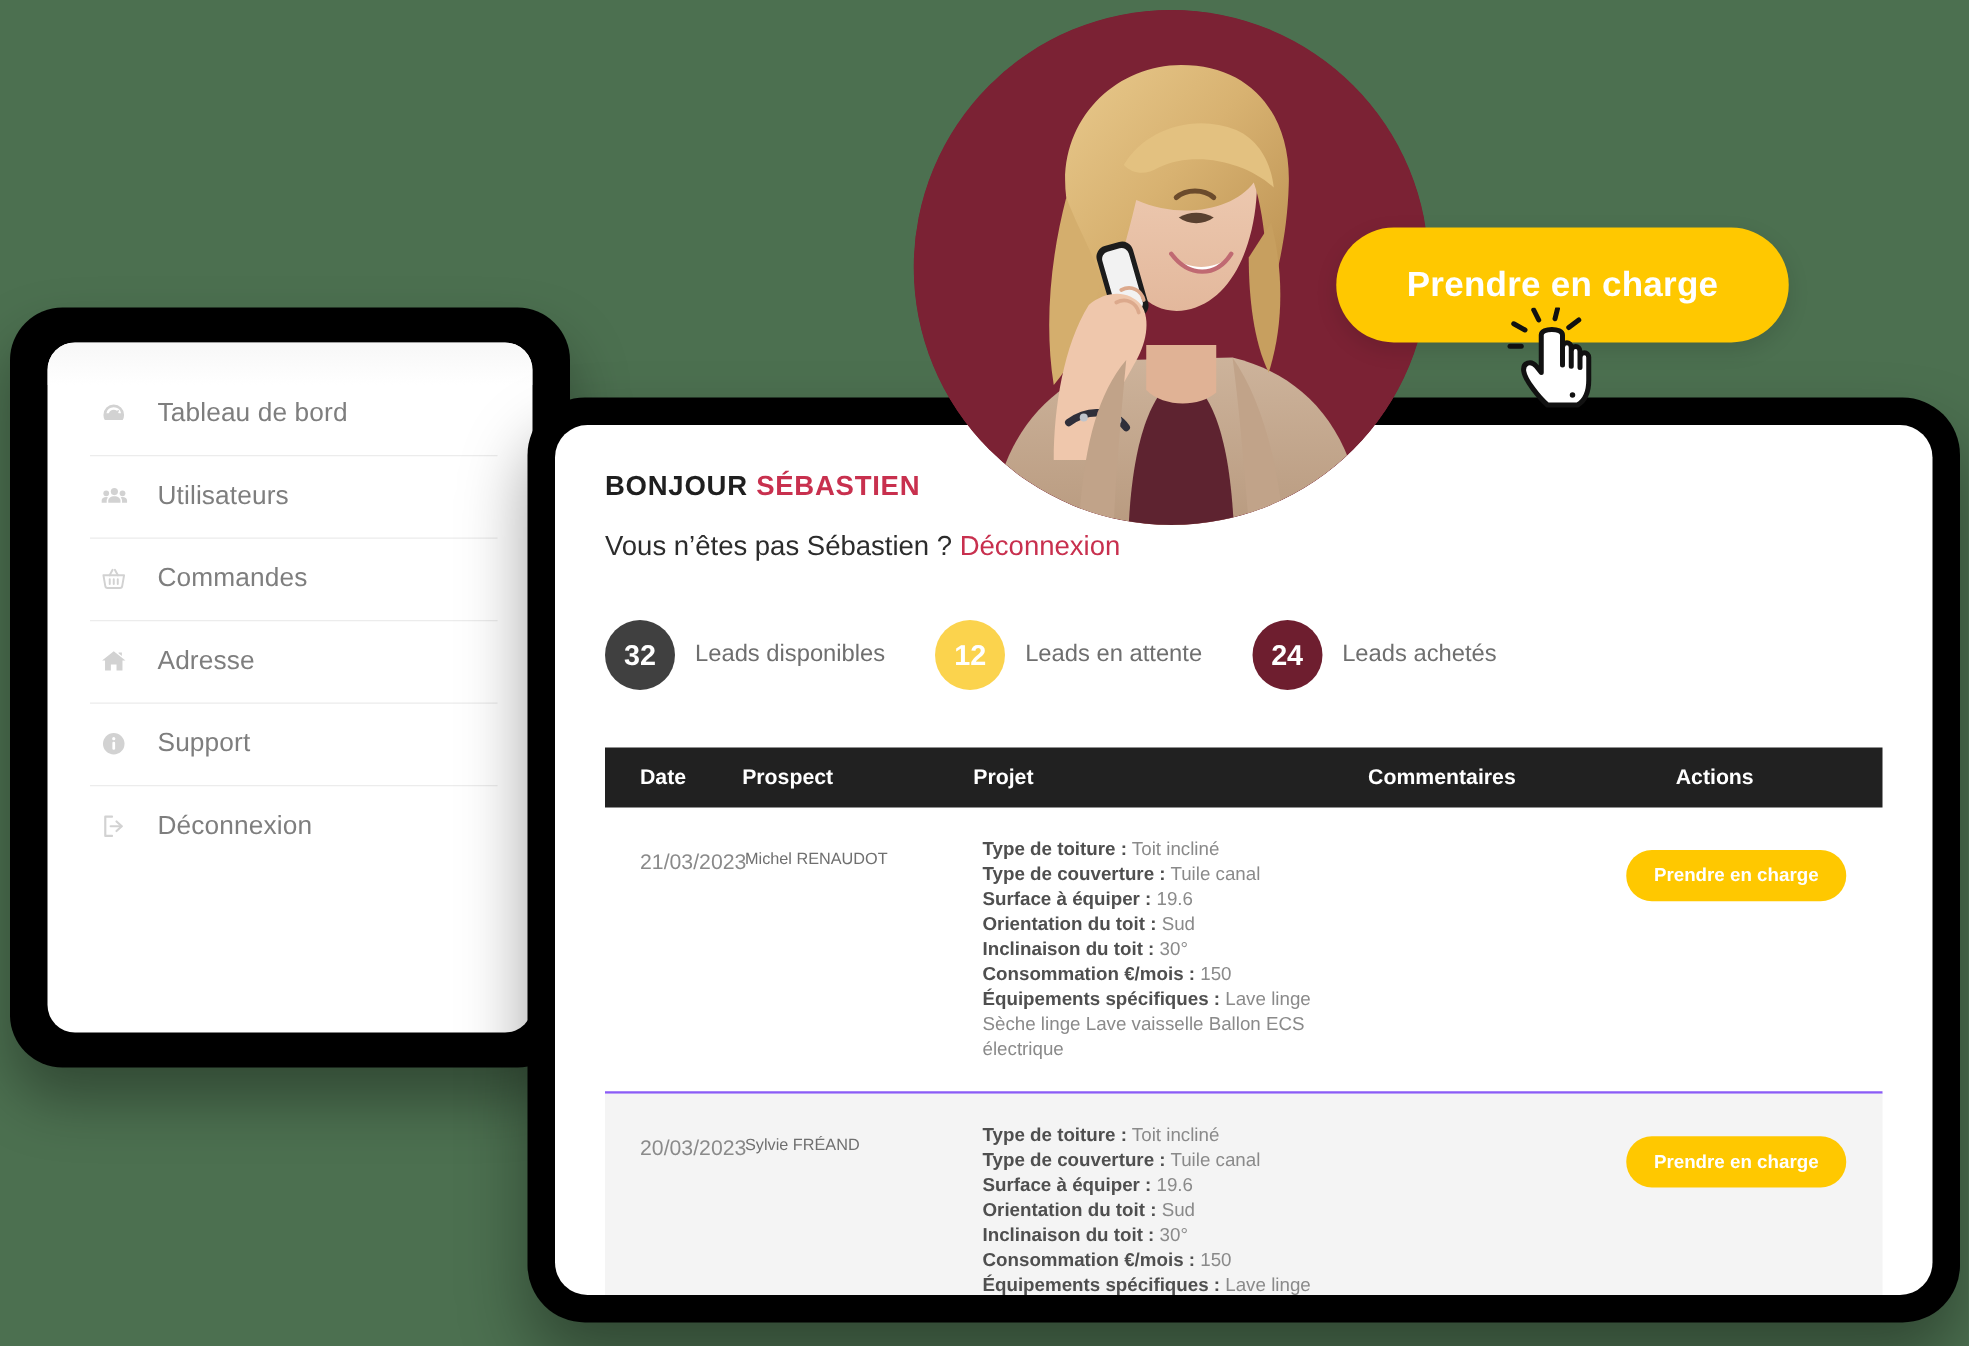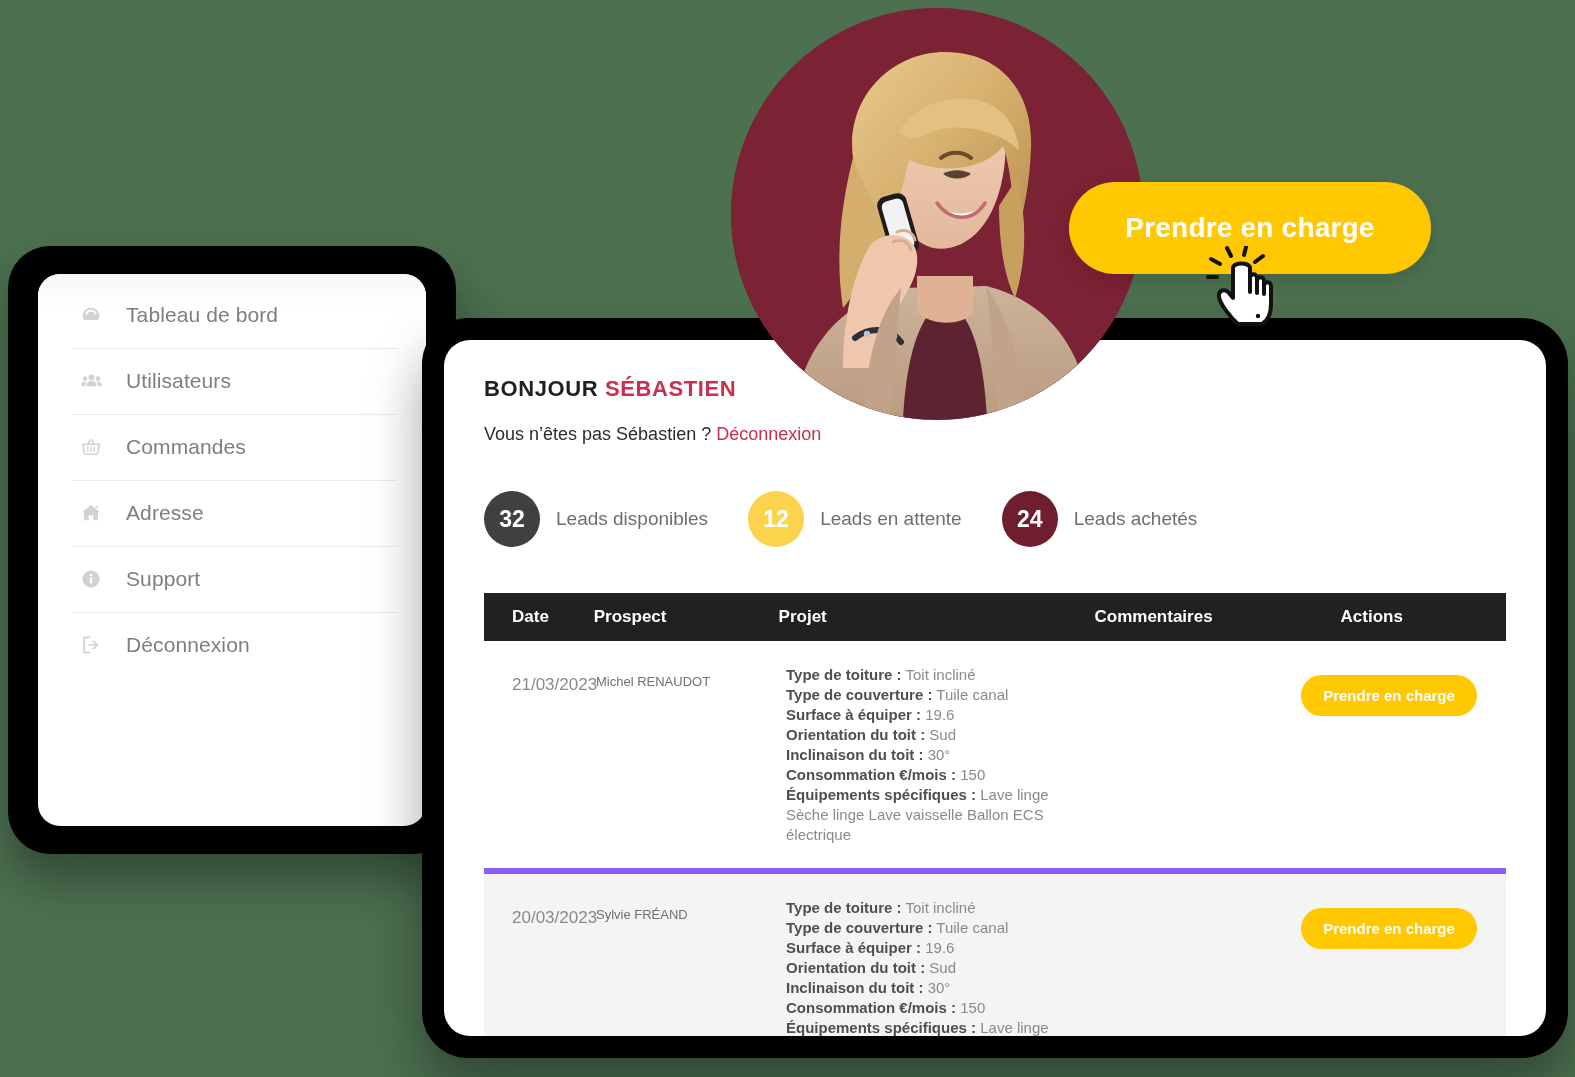--- a/index.html
+++ b/index.html
@@ -40,21 +40,21 @@
     left:422px; top:318px; width:1146px; height:740px;
     border-radius:46px;
     box-shadow:0 30px 54px rgba(0,0,0,0.36);
   }
   #main-device .screen{
     left:22px; top:22px; right:22px; bottom:22px;
     border-radius:26px;
   }
 
   
-  .side-list{ padding:8px 0 0 0; }
+  .side-list{ padding:24px 0 0 0; }
   .side-item{
     display:flex;align-items:center;
     height:66px;
     padding:0 0 0 42px;
     box-sizing:border-box;
     position:relative;
     cursor:pointer;
   }
   .side-item + .side-item::before{
     content:"";position:absolute;left:34px;right:28px;top:0;height:1px;
@@ -91,21 +91,21 @@
   
   .main-inner{ padding:36px 40px 0 40px; }
 
   .greeting{
     font-size:22px;font-weight:bold;letter-spacing:0.6px;color:#1f1f1f;
     margin:0 0 0 0;
   }
   .greeting .name{ color:#C8304E; }
 
   .subline{
-    font-size:18px;color:#2c2c2c;margin-top:22px;
+    font-size:22px;color:#2c2c2c;margin-top:22px;
   }
   .subline a{ color:#C8304E;text-decoration:none;cursor:pointer; }
 
   
   .stats{
     display:flex;align-items:center;margin-top:46px;
   }
   .stat{ display:flex;align-items:center; }
   .stat + .stat{ margin-left:40px; }
   .badge{
@@ -129,21 +129,21 @@
   .c-prospect{ width:190px; }
   .c-projet{ width:300px; }
   .c-comment{ width:218px; text-align:center;}
   .c-actions{ width:170px; text-align:center;}
   .thead .c-comment{ text-align:left; padding-left:24px;}
   .thead .c-actions{ text-align:left; padding-left:34px;}
 
   .trow{
     display:flex;align-items:flex-start;
     padding:24px 0 24px 0;
-    border-bottom:6px solid #8b5cf6;
+    border-bottom:2px solid #8b5cf6;
     position:relative;
   }
   .trow.alt{ background:#f4f4f4; }
   .trow .c-date{ font-size:17px;color:#8a8a8a;padding-top:10px;}
   .trow .c-prospect{ font-size:13px;color:#6f6f6f;padding-top:9px;}
   .trow .c-projet{
     font-size:15px;color:#8a8a8a;line-height:1.33;
   }
   .trow .c-projet b{ color:#4f4f4f; }
   .trow .c-actions{ display:flex;justify-content:center;align-items:center;min-height:60px;}

